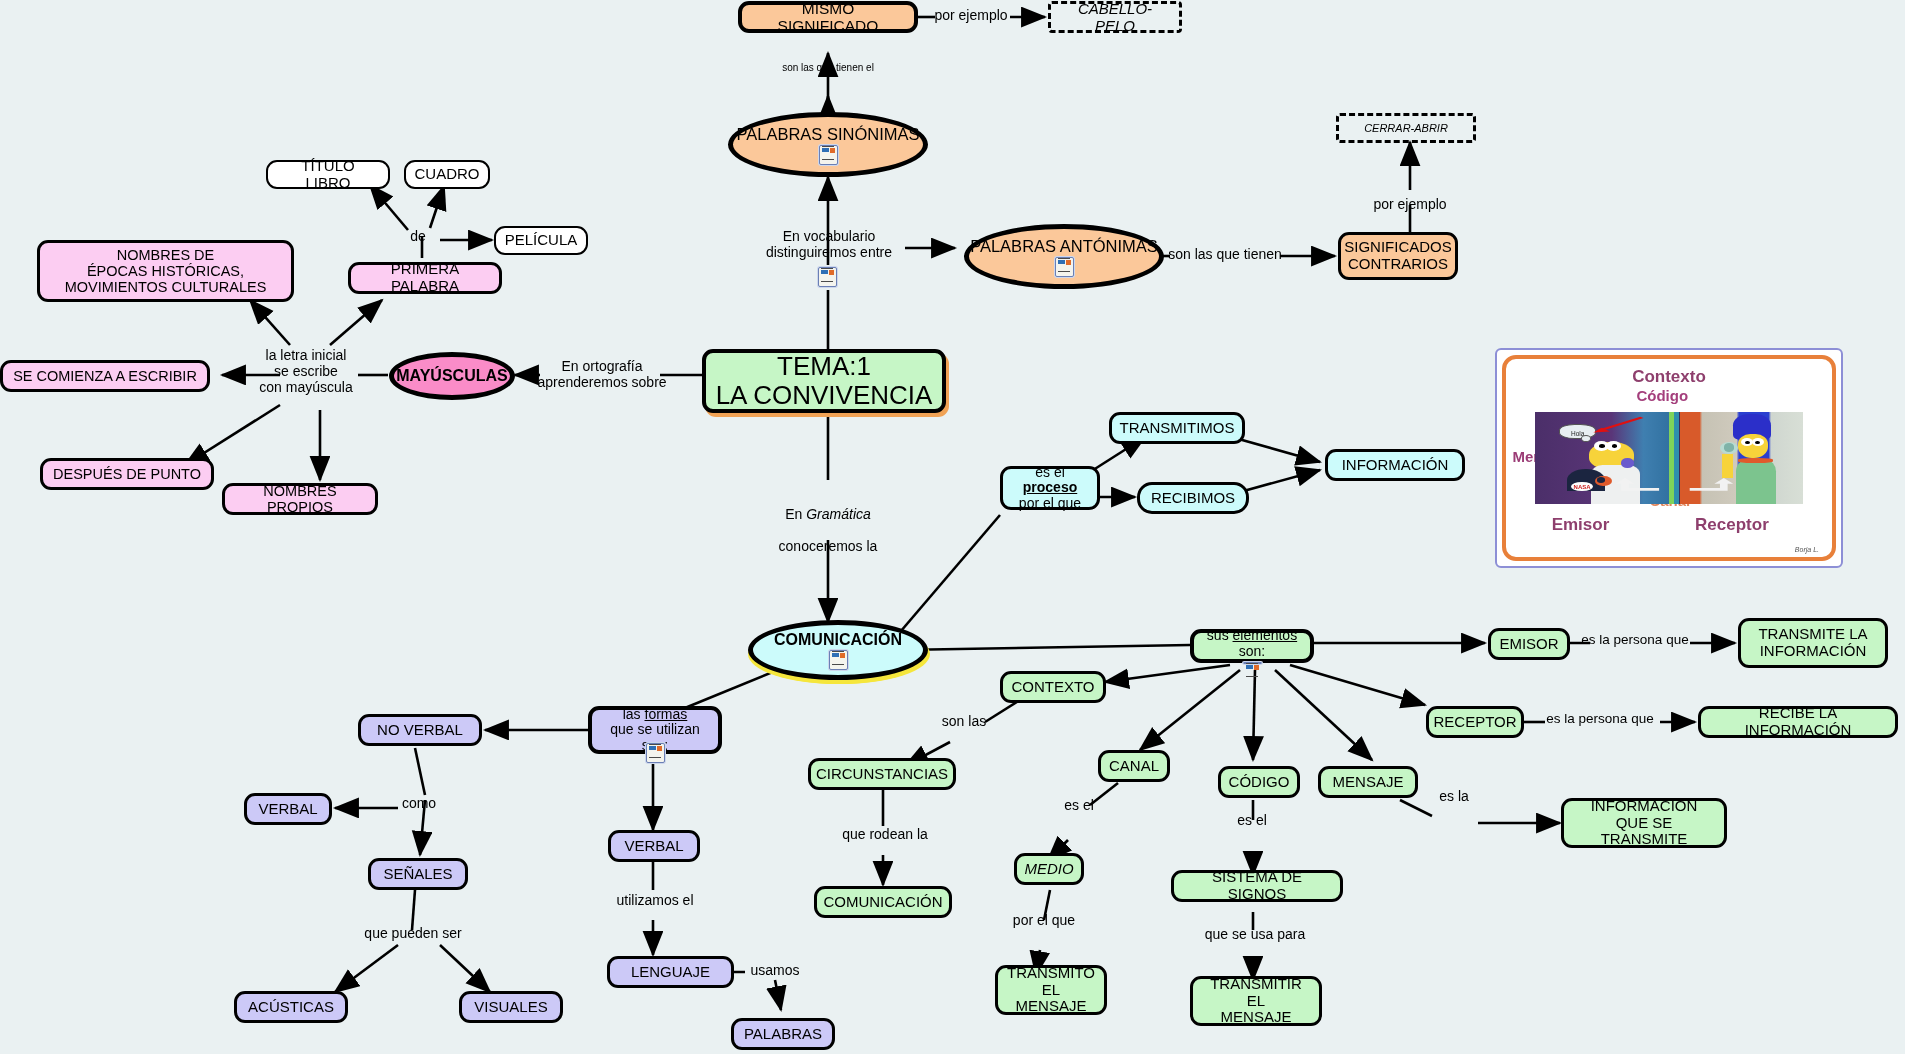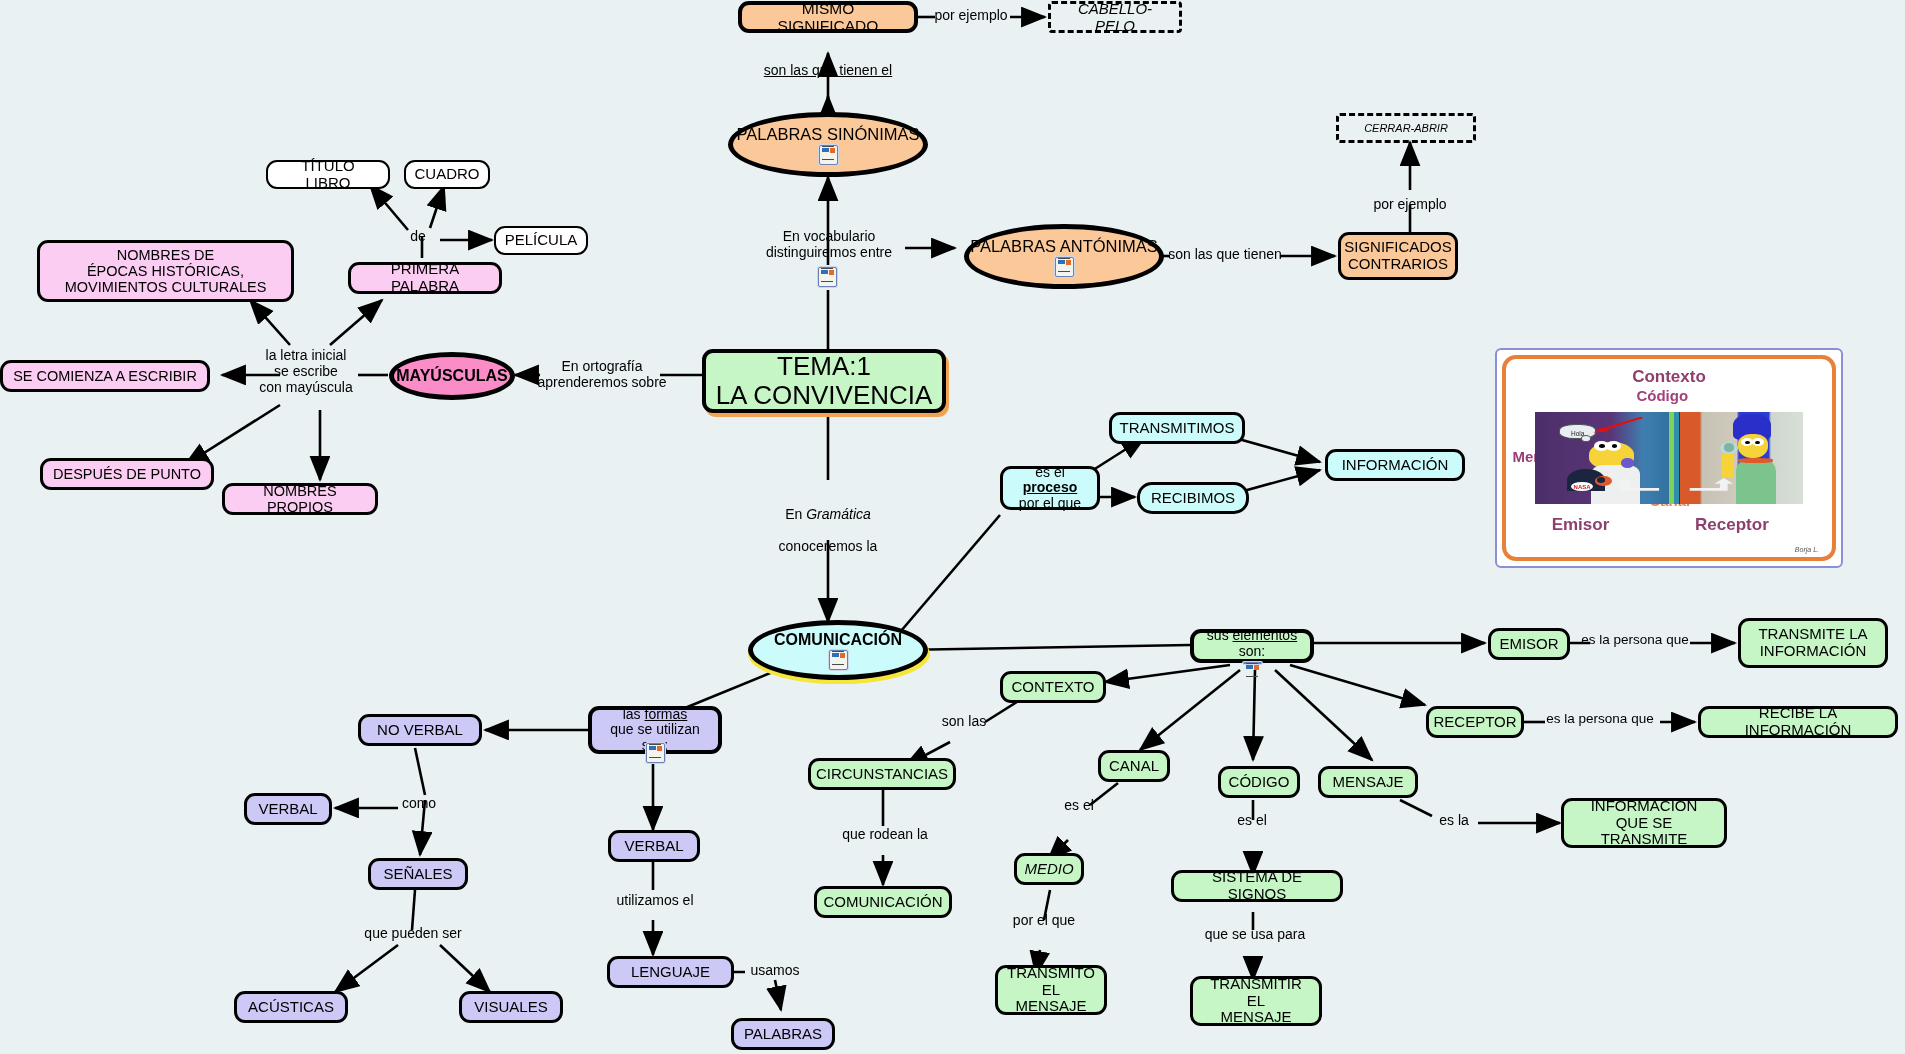--- a/index.html
+++ b/index.html
@@ -419,21 +419,21 @@
   </div>
 
   <div class="node box c-purple" style="left:607px;top:956px;width:127px;height:32px;font-size:15px;">
     <span>LENGUAJE</span>
   </div>
 
   <div class="node box c-purple" style="left:731px;top:1018px;width:104px;height:32px;font-size:15px;">
     <span>PALABRAS</span>
   </div>
 
-  <div class="lbl" style="left:748px;top:62px;width:160px;font-size:14px;text-decoration:underline;">son las que tienen el</div>
+  <div class="lbl" style="left:748px;top:62px;width:160px;font-size:10px;">son las que tienen el</div>
 
   <div class="lbl" style="left:925px;top:7px;width:92px;font-size:14px;">por ejemplo</div>
 
   <div class="lbl" style="left:740px;top:228px;width:178px;font-size:14px;">En vocabulario
 distinguiremos entre</div>
   <span class="docicon" style="position:absolute;left:818px;top:266px;z-index:8;">
       <b></b>
       <s></s>
       <i></i>
       <i></i>
@@ -467,21 +467,21 @@
   <div class="lbl" style="left:826px;top:826px;width:118px;font-size:14px;">que rodean la</div>
 
   <div class="lbl" style="left:1055px;top:797px;width:48px;font-size:14px;">es el</div>
 
   <div class="lbl" style="left:1000px;top:912px;width:88px;font-size:14px;">por el que</div>
 
   <div class="lbl" style="left:1228px;top:812px;width:48px;font-size:14px;">es el</div>
 
   <div class="lbl" style="left:1195px;top:926px;width:120px;font-size:14px;">que se usa para</div>
 
-  <div class="lbl" style="left:1432px;top:812px;width:44px;font-size:14px;">es la</div>
+  <div class="lbl" style="left:1432px;top:788px;width:44px;font-size:14px;">es la</div>
 
   <div class="lbl" style="left:390px;top:795px;width:58px;font-size:14px;">como</div>
 
   <div class="lbl" style="left:348px;top:925px;width:130px;font-size:14px;">que pueden ser</div>
 
   <div class="lbl" style="left:596px;top:892px;width:118px;font-size:14px;">utilizamos el</div>
 
   <div class="lbl" style="left:742px;top:962px;width:66px;font-size:14px;">usamos</div>
 
   <div id="simpsons" style="left:1495px;top:348px;width:348px;height:220px;">

